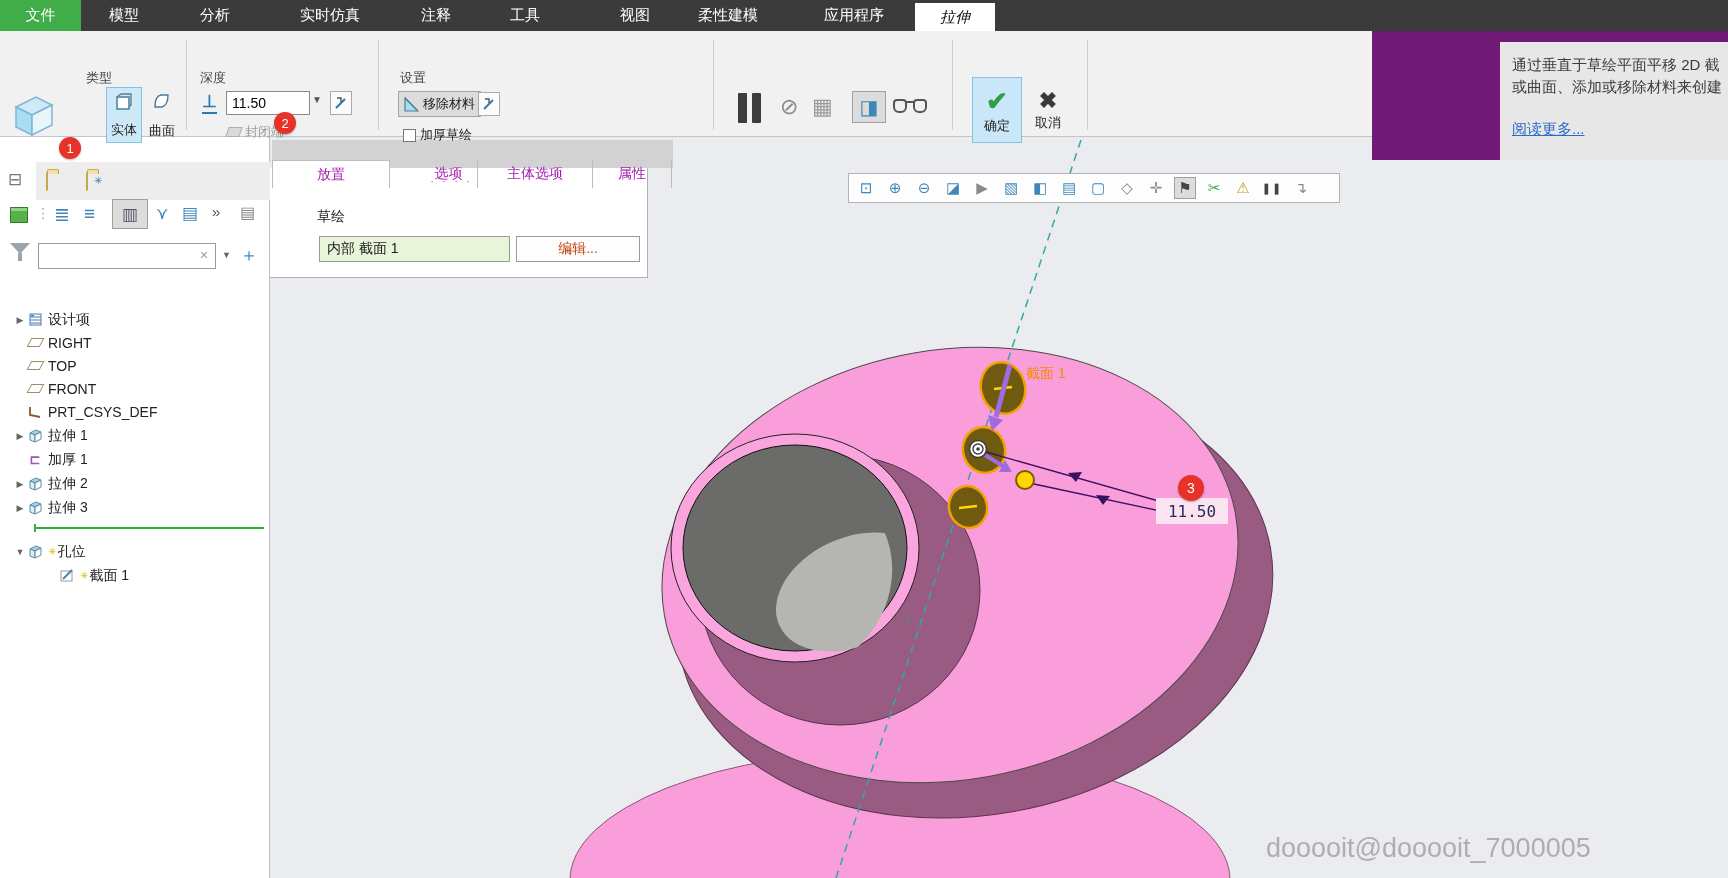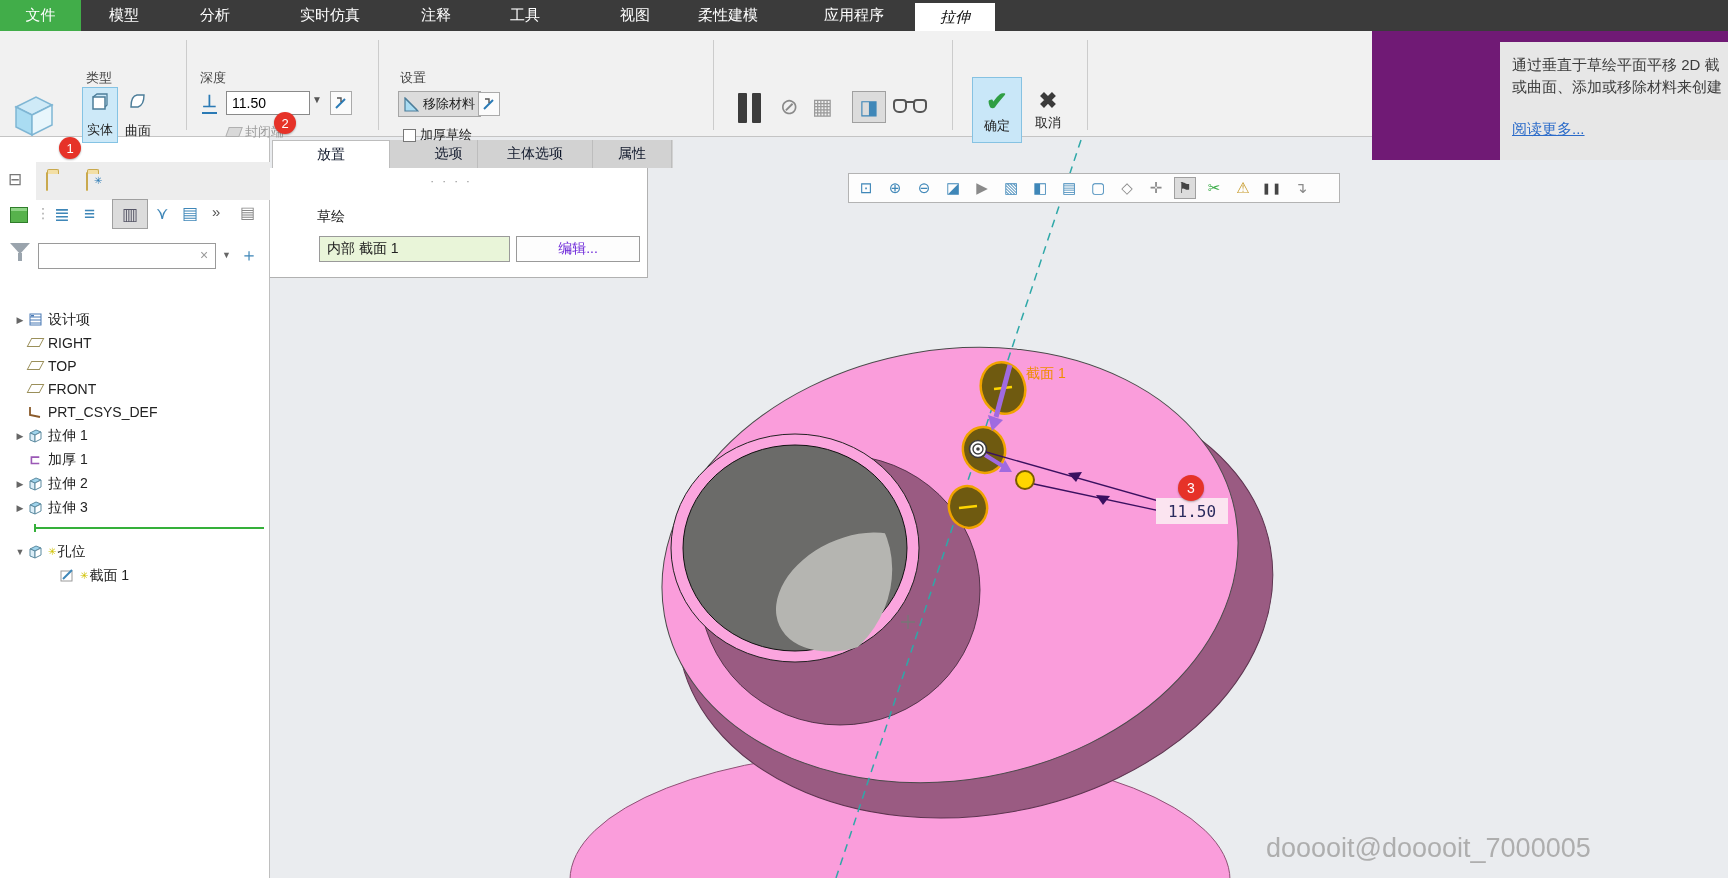--- a/index.html
+++ b/index.html
@@ -7,41 +7,41 @@
   .abs { position:absolute; }
   
   #menubar { position:absolute; left:0; top:0; width:1728px; height:31px; background:#3b3b3b; z-index:30; }
   .file-tab { position:absolute; left:0; top:0; width:81px; height:31px; background:#41ad49; color:#fff; font-size:15px; display:flex; align-items:center; justify-content:center; }
   .menu-item { position:absolute; top:0; height:31px; color:#ffffff; font-size:15px; display:flex; align-items:center; justify-content:center; }
   .ribbon-tab-active { position:absolute; top:3px; height:28px; background:#fff; color:#111; font-size:15px; font-style:italic; display:flex; align-items:center; justify-content:center; }
   
   #ribbon { position:absolute; left:0; top:31px; width:1728px; height:106px; background:#f1f1f1; border-bottom:1px solid #c4c4c4; z-index:25; }
   .grp-label { position:absolute; font-size:13px; color:#444; }
   .rib-sep { position:absolute; top:9px; width:1px; height:90px; background:#cccccc; }
-  .tool-btn { position:absolute; display:flex; flex-direction:column; align-items:center; justify-content:space-between; font-size:13px; color:#222; padding:4px 2px 3px 2px; }
+  .tool-btn { position:absolute; display:flex; flex-direction:column; align-items:center; justify-content:space-between; font-size:13px; color:#222; padding:4px 2px 3px 2px;margin-left:24px; }
   .tool-btn.sel { background:#cde9f8; border:1px solid #84c3e4; }
   .chip { position:absolute; display:flex; align-items:center; gap:4px; font-size:13px; color:#222; padding:2px 5px; }
   .chip.sel { background:#dcdcdc; border:1px solid #a5a5a5; }
   .flipbox { position:absolute; width:22px; height:24px; border:1px solid #aaa; background:#fbfbfb; display:flex; align-items:center; justify-content:center; }
   .badge { position:absolute; width:22px; height:22px; border-radius:50%; background:#e63228; color:#fff; font-size:13px; display:flex; align-items:center; justify-content:center; z-index:40; box-shadow:0 1px 2px rgba(0,0,0,.3); }
   .ok-btn { position:absolute; left:972px; top:46px; width:50px; height:66px; background:#c9e7f8; border:1px solid #86c2e2; display:flex; flex-direction:column; align-items:center; justify-content:center; font-size:13px; color:#222; }
   .cancel-btn { position:absolute; left:1025px; top:46px; width:46px; height:66px; display:flex; flex-direction:column; align-items:center; justify-content:center; font-size:13px; color:#222; }
   .checkbox { width:13px; height:13px; border:1px solid #777; background:#fff; display:inline-block; }
   #help-panel { position:absolute; left:1372px; top:31px; width:356px; height:129px; background:#701a75; z-index:26; }
   #help-box { position:absolute; left:128px; top:11px; width:228px; height:118px; background:#e7e7e7; padding:12px 0 0 12px; overflow:hidden; }
   #help-box .hline { font-size:15px; color:#3c3c3c; line-height:22px; white-space:nowrap; }
   #help-more { display:inline-block; margin-top:22px; font-size:15px; color:#2b6bc9; text-decoration:underline; }
   
   .dash-strip { position:absolute; left:2px; top:3px; width:401px; height:28px; background:#d2d2d2; display:flex; z-index:20; }
-  .dash-tab { height:28px; display:flex; align-items:center; justify-content:center; font-size:14px; color:#0f172a; border-right:1px solid #bdbdbd; }
+  .dash-tab { height:28px; display:flex; align-items:center; justify-content:center; font-size:14px; color:#a21caf; border-right:1px solid #bdbdbd;margin-top:20px; }
   .dash-tab.active { background:#fff; border:1px solid #bdbdbd; border-bottom:none; }
   #dash-panel { position:absolute; left:0px; top:31px; width:378px; height:110px; background:#ffffff; border-right:1px solid #b1b1b1; border-bottom:1px solid #b1b1b1; z-index:19; }
   .dots::before { content:"· · · ·"; color:#9a9a9a; font-size:13px; letter-spacing:2px; }
   .sk-input { position:absolute; left:49px; top:68px; width:191px; height:26px; background:#e9f5d9; border:1px solid #9a9a9a; font-size:14px; color:#222; display:flex; align-items:center; padding-left:7px; }
-  .edit-btn { position:absolute; left:246px; top:68px; width:124px; height:26px; background:#fdfdfd; border:1px solid #9a9a9a; font-size:14px; color:#6d28d9; display:flex; align-items:center; justify-content:center; }
+  .edit-btn { position:absolute; left:246px; top:68px; width:124px; height:26px; background:#fdfdfd; border:1px solid #9a9a9a; font-size:14px; color:#c2410c; display:flex; align-items:center; justify-content:center; }
   
   #left-panel { position:absolute; left:0; top:137px; width:270px; height:741px; background:#fff; border-right:1px solid #bfbfbf; z-index:15; }
   .lp-ic { display:inline-flex; align-items:center; justify-content:center; }
   .folder { width:24px; height:17px; background:#f3dfa5; border:1px solid #c9a94e; border-radius:2px; position:relative; }
   .folder::before { content:""; position:absolute; left:0; top:-4px; width:10px; height:4px; background:#f3dfa5; border:1px solid #c9a94e; border-bottom:none; border-radius:2px 2px 0 0; }
   .tree-row { position:absolute; left:0; width:268px; height:23px; display:flex; align-items:center; font-size:14px; color:#222; }
   .arr { width:12px; font-size:9px; color:#666; text-align:center; flex:none; }
   .ticon { width:18px; margin-right:4px; flex:none; display:inline-flex; justify-content:center; align-items:center; }
   .star { color:#cfc000; font-size:10px; margin-right:1px; flex:none; }
   .plane-ic { width:13px; height:9px; border:1.5px solid #9a8f5a; transform:skewX(-28deg); }

